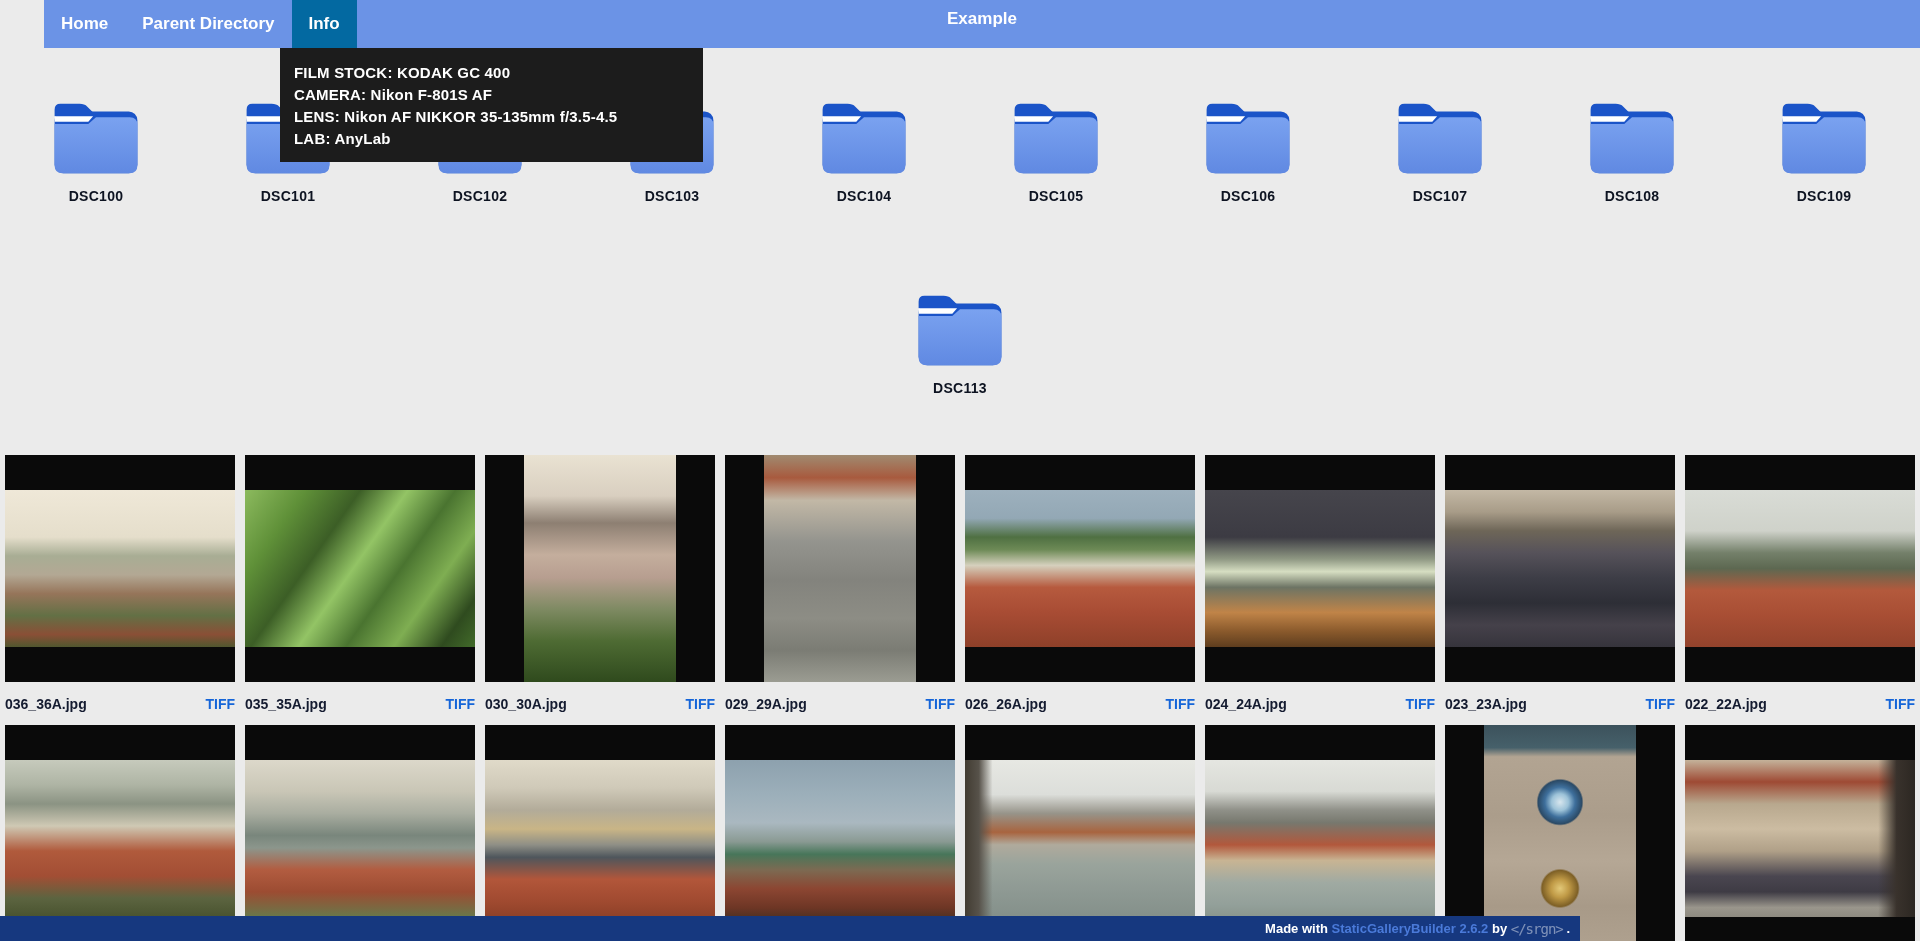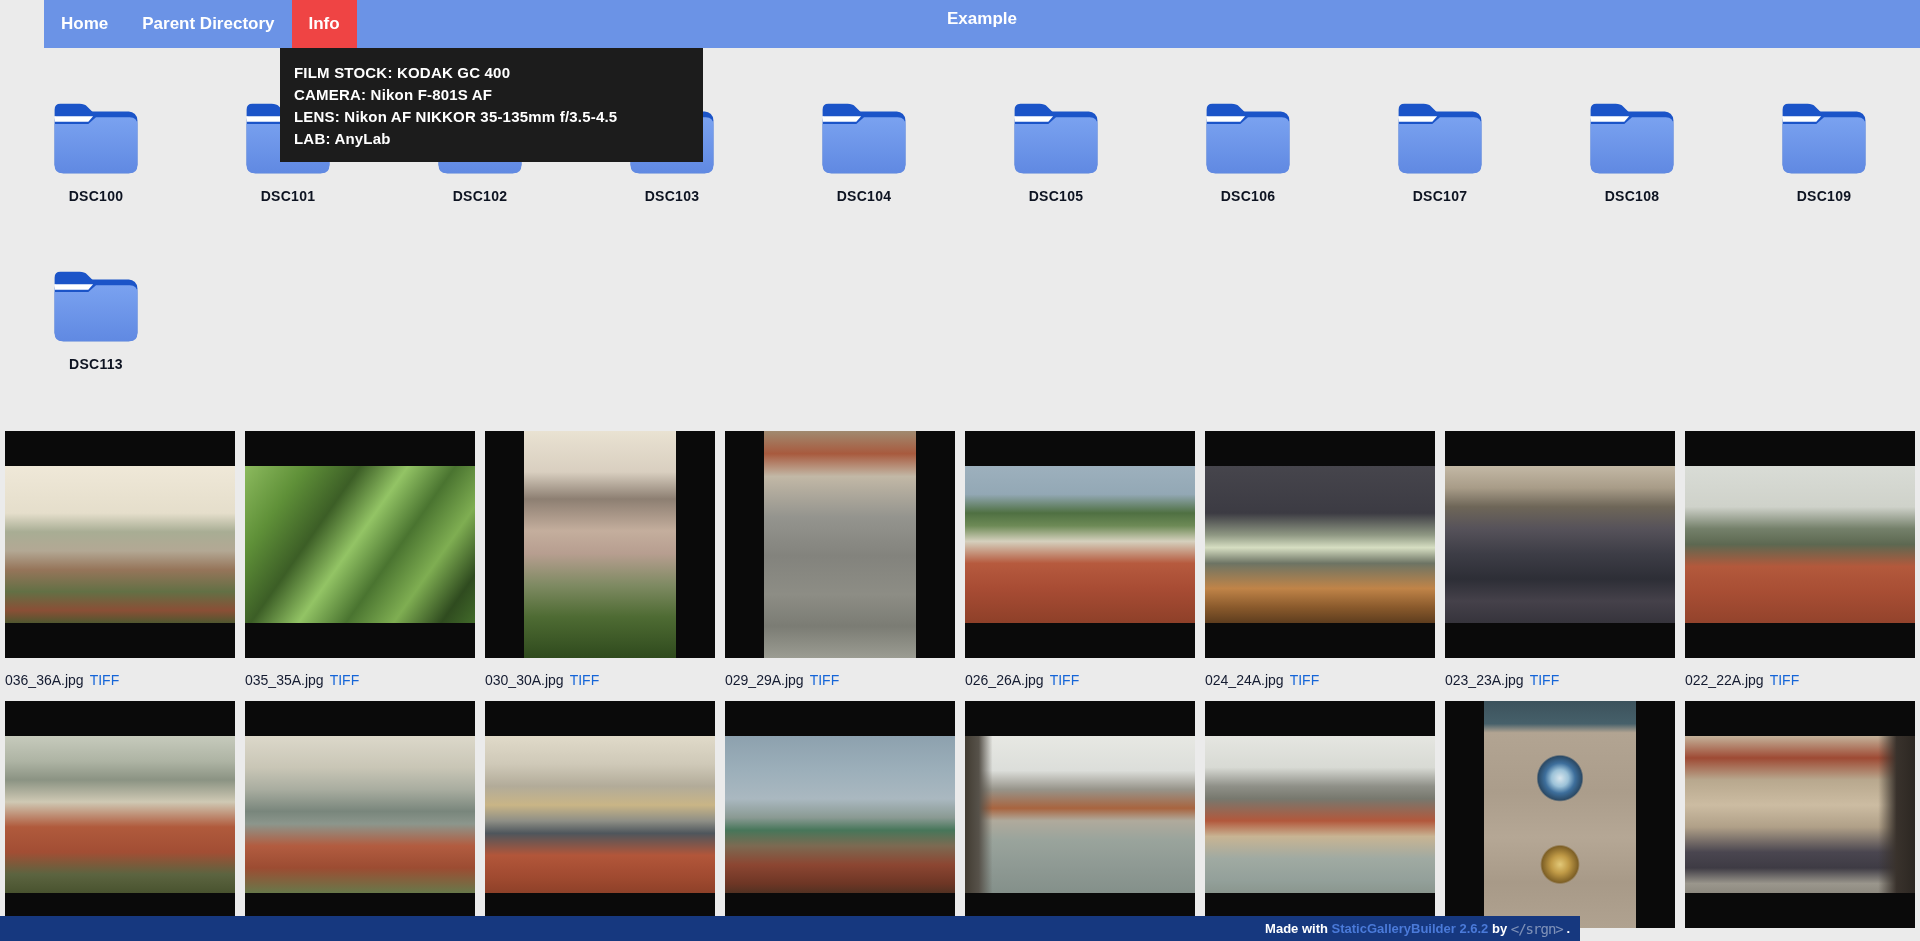--- a/index.html
+++ b/index.html
@@ -15,21 +15,21 @@
     position:relative; z-index:20;
     height:48px; background:#6b93e6;
     display:flex; align-items:stretch;margin-left:44px;
   }
   .nav-item {
     display:flex; align-items:center;
     padding:0 17px;
     color:#ffffff; font-weight:bold; font-size:17px;
     cursor:pointer; white-space:nowrap;
   }
-  .nav-item.active { background:#ef4444; }
+  .nav-item.active { background:#0369a1; }
   .nav-title {
     position:absolute; left:50%; top:0; height:38px;
     transform:translateX(-50%);
     display:flex; align-items:center;
     color:#ffffff; font-weight:bold; font-size:17px;
   }
 
   
   .info-tooltip {
     position:absolute; z-index:15;
@@ -37,22 +37,22 @@
     background:#1c1c1c; color:#ffffff;
     padding:14px 30px 12px 14px;
     font-size:15px; font-weight:600; line-height:22px;
     letter-spacing:.2px;
   }
 
   
   .folder-grid {
     margin-top:52px;
     display:flex; flex-wrap:wrap;
-    justify-content:flex-start;
-    row-gap:64px;
+    justify-content:center;
+    row-gap:88px;
   }
   .folder-item {
     width:192px;
     display:flex; flex-direction:column; align-items:center;
     cursor:pointer;
   }
   .folder-item svg { display:block; }
   .folder-label {
     margin-top:11px;
     font-size:14px; font-weight:bold; color:#0d1321;
@@ -72,23 +72,23 @@
     width:230px; height:227px;
     background:#0a0a0a;
     display:flex; align-items:center; justify-content:center;
     cursor:pointer;
     overflow:hidden;
   }
   .photo-img.landscape { width:230px; height:157px; }
   .photo-img.portrait  { width:152px; height:227px; }
   .photo-caption {
     height:43px;
-    display:flex; align-items:center; justify-content:flex-start;
+    display:flex; align-items:center; justify-content:space-between;
     gap:6px;
-    font-size:14px; font-weight:normal;
+    font-size:14px; font-weight:bold;
   }
   .photo-fname { color:#141b30; }
   .tiff-link { color:#1565d8; cursor:pointer; }
 
   
   .footer {
     position:fixed; left:0; bottom:0; z-index:30;
     width:1580px; height:25px;
     background:#16387f;
     display:flex; align-items:center; justify-content:flex-end;

